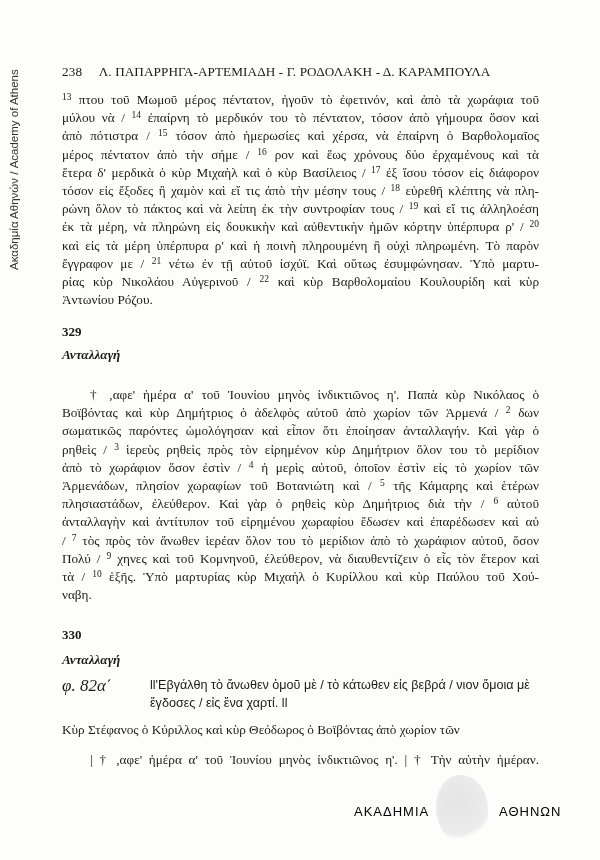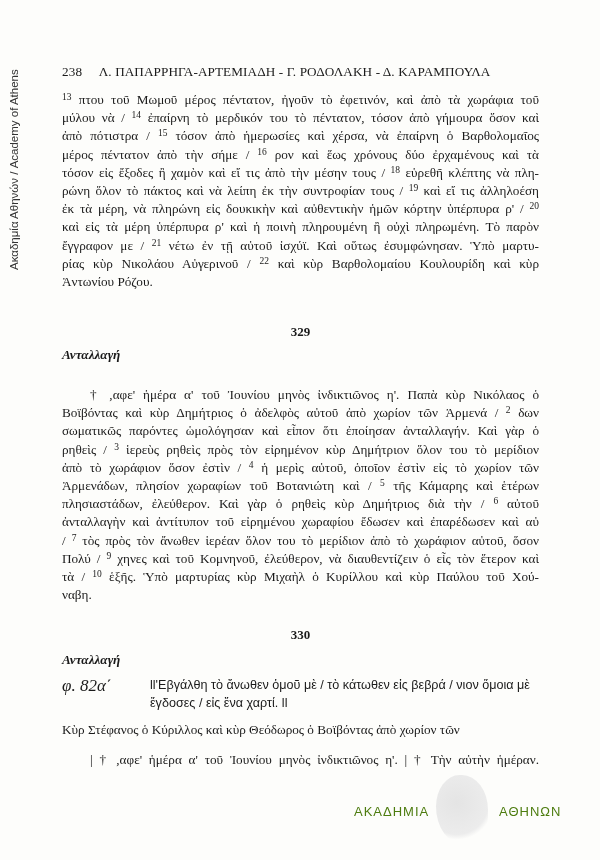--- a/index.html
+++ b/index.html
@@ -21,37 +21,37 @@
   .running-head .pno { display: inline-block; width: 34px; }
   .para {
     position: absolute; left: 0; width: 477px; font-size: 13.2px; line-height: 18.2px;
     text-align: justify;
   }
   .para .ln { display: block; text-align: justify; text-align-last: justify; white-space: nowrap; }
   .para .ln.last { text-align-last: left; }
   .para .ln.indent { padding-left: 28px; margin-top: 12px; }
   sup { font-size: 9.5px; vertical-align: 4px; line-height: 0; }
   .doc-num {
-    position: absolute; left: 0; width: 477px; text-align: center;
+    position: absolute; left: 0; width: 477px; 
     font-weight: bold; font-size: 13px;
   }
   .doc-title {
     position: absolute; left: 0; width: 477px; text-align: left;
     font-weight: bold; font-style: italic; font-size: 13.2px;
   }
   .margin-ref {
     position: absolute; left: 0; font-style: italic; font-size: 17px;
   }
   .note-block {
     position: absolute; left: 88px; width: 389px; font-size: 13.2px; line-height: 18.2px;
     font-family: "Liberation Sans", "DejaVu Sans", sans-serif; font-size: 12.6px;
   }
   .watermark {
     position: absolute; left: 354px; top: 775px; width: 240px; height: 75px;
-    color: #4d7c0f; font-family: "Liberation Sans", "DejaVu Sans", sans-serif; font-size: 13px;
+    color: #000000; font-family: "Liberation Sans", "DejaVu Sans", sans-serif; font-size: 13px;
   }
   .watermark .wm-left { position: absolute; left: 0; top: 29px; letter-spacing: 1px; }
   .watermark .wm-right { position: absolute; left: 145px; top: 29px; letter-spacing: 1px; }
   .watermark .wm-head {
     position: absolute; left: 82px; top: 0; width: 52px; height: 70px;
     border-radius: 45% 50% 40% 55%; background: radial-gradient(circle at 40% 40%, #e4e4e4, #ececec 60%, transparent 70%);
   }
 </style>
 </head>
 <body>
@@ -63,20 +63,21 @@
   <div class="running-head">
     <span class="pno">238</span>
     <span>Λ. ΠΑΠΑΡΡΗΓΑ-ΑΡΤΕΜΙΑΔΗ - Γ. ΡΟΔΟΛΑΚΗ - Δ. ΚΑΡΑΜΠΟΥΛΑ</span>
   </div>
 
   <div class="para" id="para-cont" style="top:91px;">
       <span class="ln"><sup>13</sup><span> πτου τοῦ Μωμοῦ μέρος πέντατον, ἠγοῦν τὸ ἐφετινόν, καὶ ἀπὸ τὰ χωράφια τοῦ</span></span>
       <span class="ln"><span>μύλου νὰ / </span><sup>14</sup><span> ἐπαίρνη τὸ μερδικόν του τὸ πέντατον, τόσον ἀπὸ γήμουρα ὅσον καὶ</span></span>
       <span class="ln"><span>ἀπὸ πότιστρα / </span><sup>15</sup><span> τόσον ἀπὸ ἡμερωσίες καὶ χέρσα, νὰ ἐπαίρνη ὁ Βαρθολομαῖος</span></span>
       <span class="ln"><span>μέρος πέντατον ἀπὸ τὴν σήμε / </span><sup>16</sup><span> ρον καὶ ἕως χρόνους δύο ἐρχαμένους καὶ τὰ</span></span>
+      <span class="ln"><span>ἕτερα δ' μερδικὰ ὁ κὺρ Μιχαὴλ καὶ ὁ κὺρ Βασίλειος / </span><sup>17</sup><span> ἐξ ἴσου τόσον εἰς διάφορον</span></span>
       <span class="ln"><span>τόσον εἰς ἔξοδες ἢ χαμὸν καὶ εἴ τις ἀπὸ τὴν μέσην τους / </span><sup>18</sup><span> εὑρεθῆ κλέπτης νὰ πλη-</span></span>
       <span class="ln"><span>ρώνη ὅλον τὸ πάκτος καὶ νὰ λείπη ἐκ τὴν συντροφίαν τους / </span><sup>19</sup><span> καὶ εἴ τις ἀλληλοέση</span></span>
       <span class="ln"><span>ἐκ τὰ μέρη, νὰ πληρώνη εἰς δουκικὴν καὶ αὐθεντικὴν ἡμῶν κόρτην ὑπέρπυρα ρ' / </span><sup>20</sup></span>
       <span class="ln"><span>καὶ εἰς τὰ μέρη ὑπέρπυρα ρ' καὶ ἡ ποινὴ πληρουμένη ἢ οὐχὶ πληρωμένη. Τὸ παρὸν</span></span>
       <span class="ln"><span>ἔγγραφον με / </span><sup>21</sup><span> νέτω ἐν τῇ αὐτοῦ ἰσχύϊ. Καὶ οὕτως ἐσυμφώνησαν. Ὑπὸ μαρτυ-</span></span>
       <span class="ln"><span>ρίας κὺρ Νικολάου Αὐγερινοῦ / </span><sup>22</sup><span> καὶ κὺρ Βαρθολομαίου Κουλουρίδη καὶ κὺρ</span></span>
       <span class="ln last"><span>Ἀντωνίου Ρόζου.</span></span>
     </div>
 
   <div class="doc-num" style="top:324px;">329</div>

